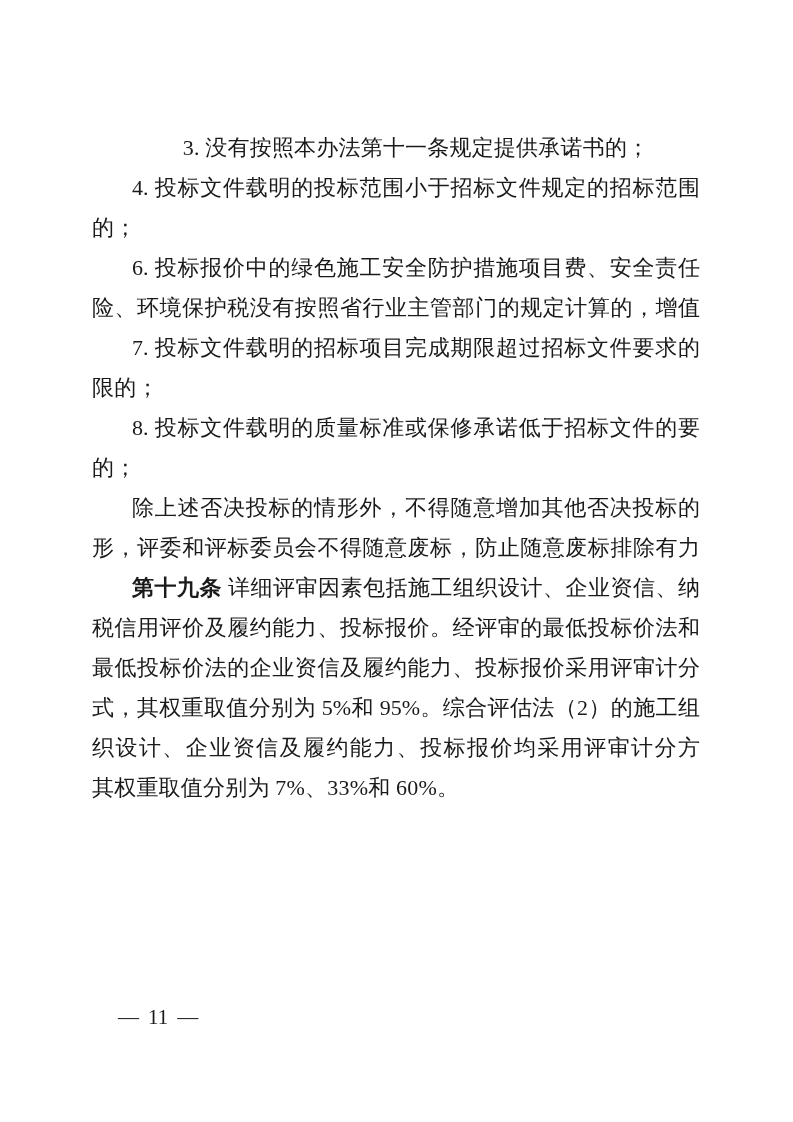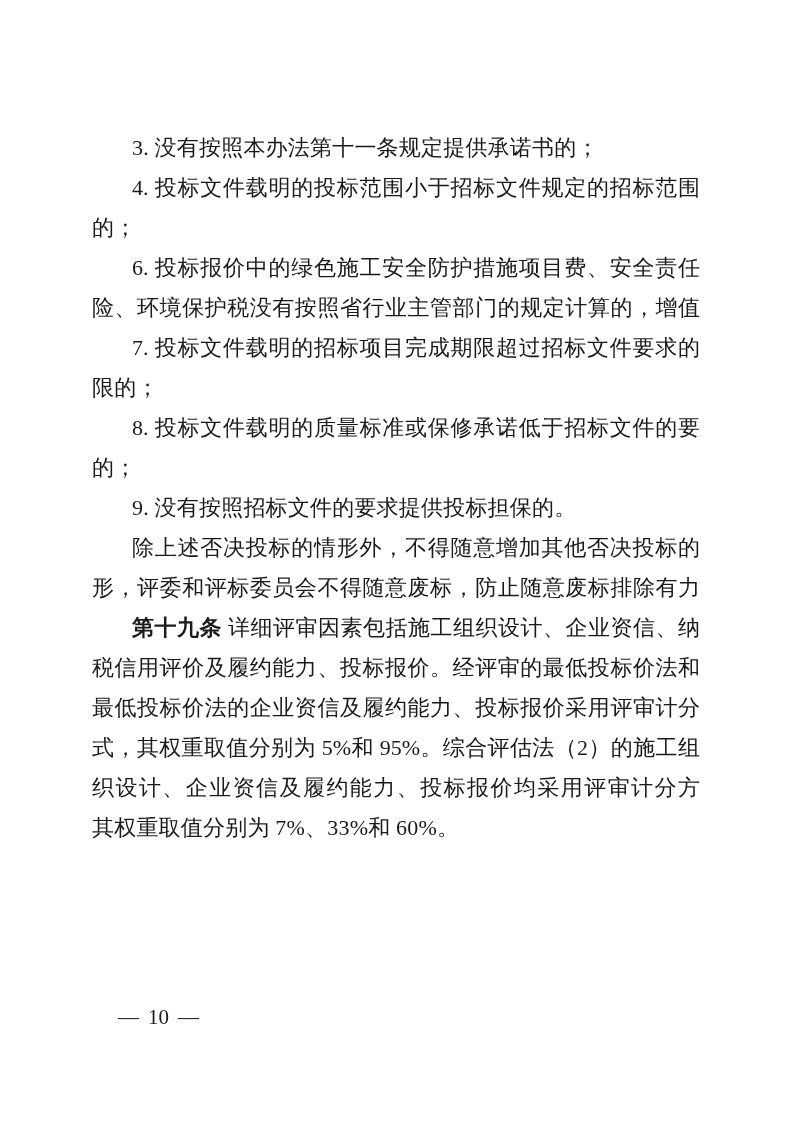--- a/index.html
+++ b/index.html
@@ -34,20 +34,21 @@
     height: 40px;
     line-height: 40px;
     font-size: 22px;
     letter-spacing: 0.2px;
     overflow: hidden;
     text-align: left;
     white-space: nowrap;
   }
   .line.indent {
     text-indent: 40px;
+    text-align: center;
   }
   .line.justify {
     white-space: normal;
     text-align: justify;
     text-align-last: justify;
     text-justify: inter-character;
     letter-spacing: 0;
   }
   .article-no {
     font-weight: bold;
@@ -83,35 +84,32 @@
       </div>
       <div class="paragraph">
         <div class="line indent justify"><span>7. 投标文件载明的招标项目完成期限超过招标文件要求的期</span></div>
         <div class="line"><span>限的；</span></div>
       </div>
       <div class="paragraph">
         <div class="line indent justify"><span>8. 投标文件载明的质量标准或保修承诺低于招标文件的要求</span></div>
         <div class="line"><span>的；</span></div>
       </div>
       <div class="paragraph">
-        <div class="line indent"><span>9. 没有按照招标文件的要求提供投标担保的。</span></div>
-      </div>
-      <div class="paragraph">
         <div class="line indent justify"><span>除上述否决投标的情形外，不得随意增加其他否决投标的情</span></div>
         <div class="line justify"><span>形，评委和评标委员会不得随意废标，防止随意废标排除有力竞</span></div>
       </div>
       <div class="paragraph">
         <div class="line indent justify"><span class="article-no">第十九条</span><span> 详细评审因素包括施工组织设计、企业资信、纳</span></div>
         <div class="line justify"><span>税信用评价及履约能力、投标报价。经评审的最低投标价法和综</span></div>
         <div class="line justify"><span>最低投标价法的企业资信及履约能力、投标报价采用评审计分方</span></div>
         <div class="line justify"><span>式，其权重取值分别为 5%和 95%。综合评估法（2）的施工组</span></div>
         <div class="line justify"><span>织设计、企业资信及履约能力、投标报价均采用评审计分方式，</span></div>
         <div class="line"><span>其权重取值分别为 7%、33%和 60%。</span></div>
       </div>
     </div>
 
   <div class="footer">
     <span>—</span>
-    <span>10</span>
+    <span>11</span>
     <span>—</span>
   </div>
 
 </div>
 
 </body></html>

